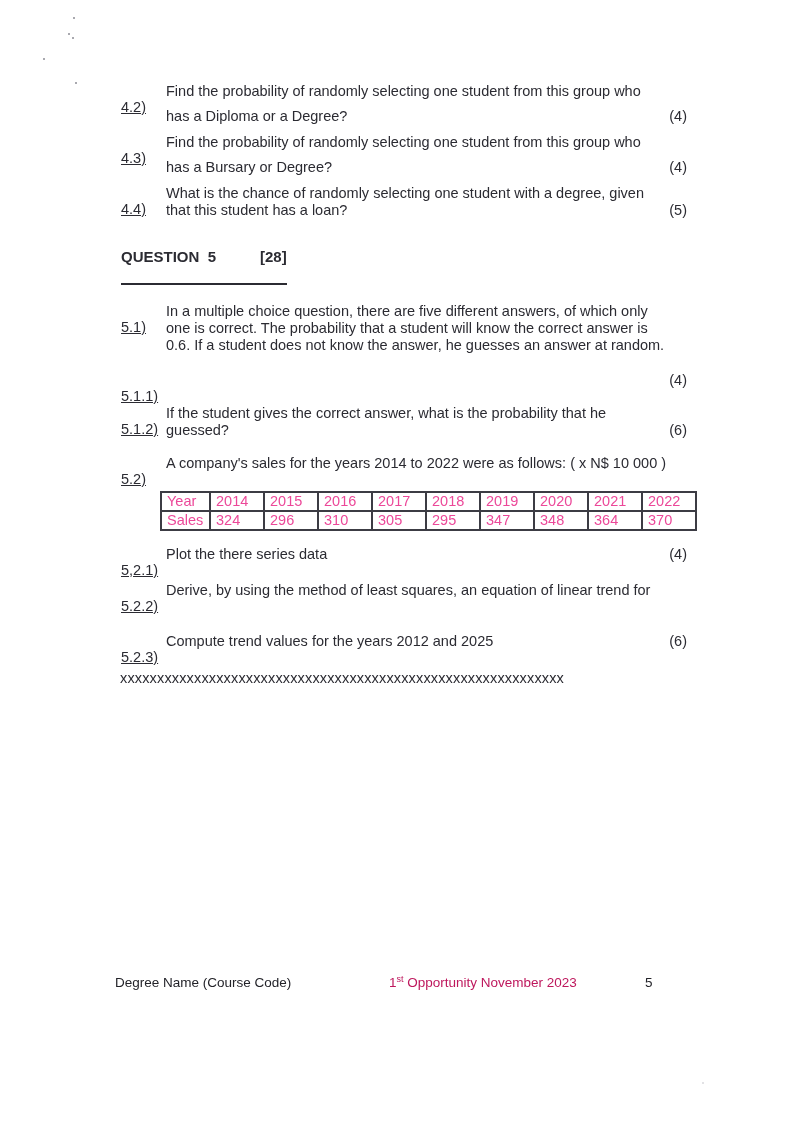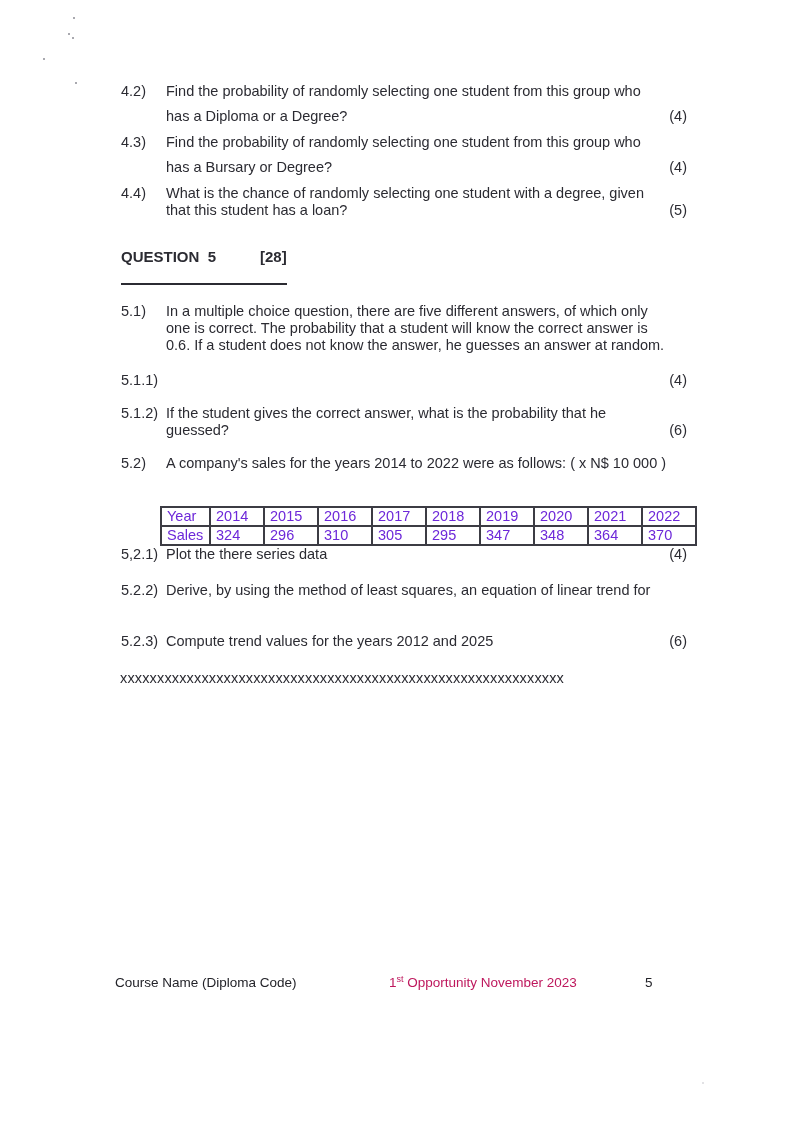--- a/index.html
+++ b/index.html
@@ -14,45 +14,45 @@
   }
   .qline {
     position: absolute;
     left: 121px;
     width: 566px;
     height: 18px;
     line-height: 18px;
     font-size: 14.5px;
     white-space: pre;
   }
-  .lbl { position: absolute; left: 0; top: 0; }
+  .lbl { position: absolute; left: 0; top: 16px; text-decoration: underline; }
   .txt { position: absolute; left: 45px; top: 0; }
   .mk  { position: absolute; right: 0; top: 0; }
 
   .heading {
     position: absolute;
     left: 121px;
     top: 248px;
     display: inline-flex;
     align-items: baseline;
     border-bottom: 2px solid #2b2b32;
     padding-bottom: 18px;
     font-weight: bold;
     font-size: 15px;
     white-space: pre;
   }
   .heading .gap { display: inline-block; width: 44px; }
 
   table.sales {
     position: absolute;
     left: 160px;
-    top: 506px;
+    top: 491px;
     border-collapse: collapse;
     font-size: 14.5px;
-    color: #6d28d9;
+    color: #ec4899;
     border-radius: 12px;
   }
   table.sales td {
     border: 2px solid #3c3c44;
     height: 17px;
     padding: 0 0 0 5px;
     line-height: 17px;
     white-space: pre;
   }
   td.c0 { width: 42px; }
@@ -190,17 +190,17 @@
   </div>
 
   <div class="qline" style="top:632px">
     <span class="lbl">5.2.3)</span>
     <span class="txt">Compute trend values for the years 2012 and 2025</span>
     <span class="mk">(6)</span>
   </div>
 
   <div class="filler">xxxxxxxxxxxxxxxxxxxxxxxxxxxxxxxxxxxxxxxxxxxxxxxxxxxxxxxxxxxx</div>
 
-  <div class="footer-left">Course Name (Diploma Code)</div>
+  <div class="footer-left">Degree Name (Course Code)</div>
   <div class="footer-center"><span>1</span><sup>st</sup><span> Opportunity November 2023</span></div>
   <div class="footer-page">5</div>
 
 </div>
 
 </body></html>

